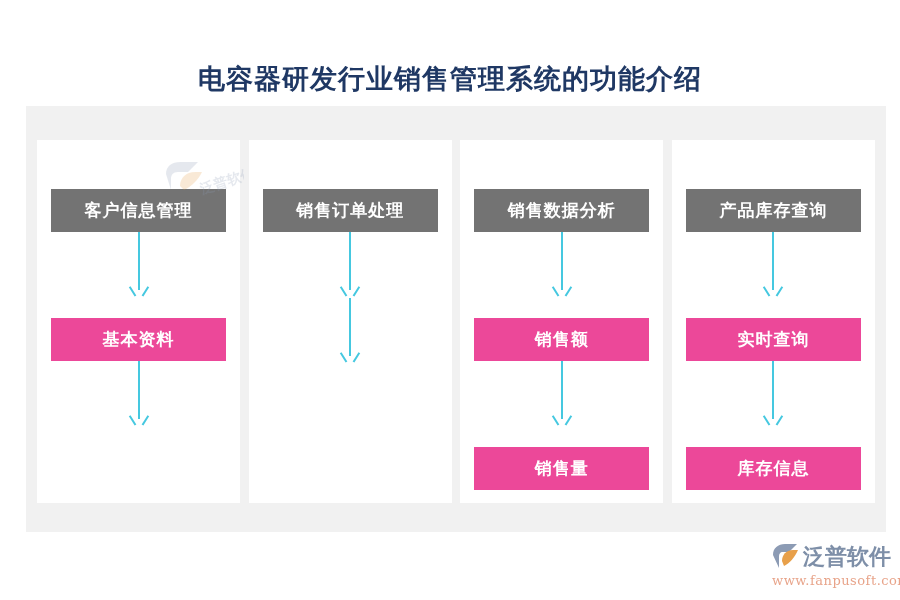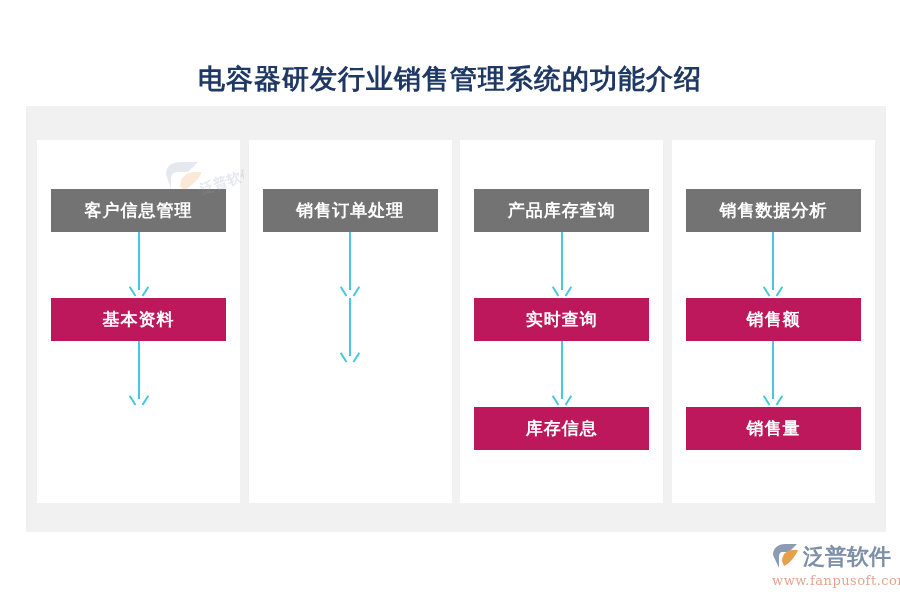--- a/index.html
+++ b/index.html
@@ -81,21 +81,22 @@
     letter-spacing: 1px;
     box-sizing: border-box;
     position: relative;
     z-index: 2;
   }
   .node.head {
     background: #737373;
     margin-top: 49px;
   }
   .node.sub {
-    background: #be185d;
+    background: #ec4899;
+    margin-top: 20px;
   }
 
   
   .connector {
     width: 175px;
     height: 66px;
     position: relative;
     z-index: 1;
   }
   .connector .stem {
@@ -217,45 +218,45 @@
         <div class="stem"></div>
         <div class="head-arrow"></div>
       </div>
       <div class="connector">
         <div class="stem"></div>
         <div class="head-arrow"></div>
       </div>
     </div>
 
     <div class="card">
+      <div class="node head">销售数据分析</div>
+      <div class="connector">
+        <div class="stem"></div>
+        <div class="head-arrow"></div>
+      </div>
+      <div class="node sub">销售额</div>
+      <div class="connector">
+        <div class="stem"></div>
+        <div class="head-arrow"></div>
+      </div>
+      <div class="node sub">销售量</div>
+    </div>
+
+    <div class="card">
       <div class="node head">产品库存查询</div>
       <div class="connector">
         <div class="stem"></div>
         <div class="head-arrow"></div>
       </div>
       <div class="node sub">实时查询</div>
       <div class="connector">
         <div class="stem"></div>
         <div class="head-arrow"></div>
       </div>
       <div class="node sub">库存信息</div>
-    </div>
-
-    <div class="card">
-      <div class="node head">销售数据分析</div>
-      <div class="connector">
-        <div class="stem"></div>
-        <div class="head-arrow"></div>
-      </div>
-      <div class="node sub">销售额</div>
-      <div class="connector">
-        <div class="stem"></div>
-        <div class="head-arrow"></div>
-      </div>
-      <div class="node sub">销售量</div>
     </div>
 
   </div>
 
   <div class="watermark">
     <svg viewBox="0 0 86 56" width="86" height="56" xmlns="http://www.w3.org/2000/svg">
       <path d="M8 14 C8 6 14 2 22 2 L40 2 L30 12 L20 12 C15 12 13 15 13 19 L13 30 Z" fill="#8c9bb4"></path>
       <path d="M22 26 C22 18 28 12 37 12 L44 12 C40 20 34 26 26 30 Z" fill="#e8a04a"></path>
       <text x="44" y="34" font-family="DejaVu Sans, sans-serif" font-size="14" font-weight="bold" fill="#8c9bb4" transform="rotate(-18 44 34)">泛普软件</text>
     </svg>

